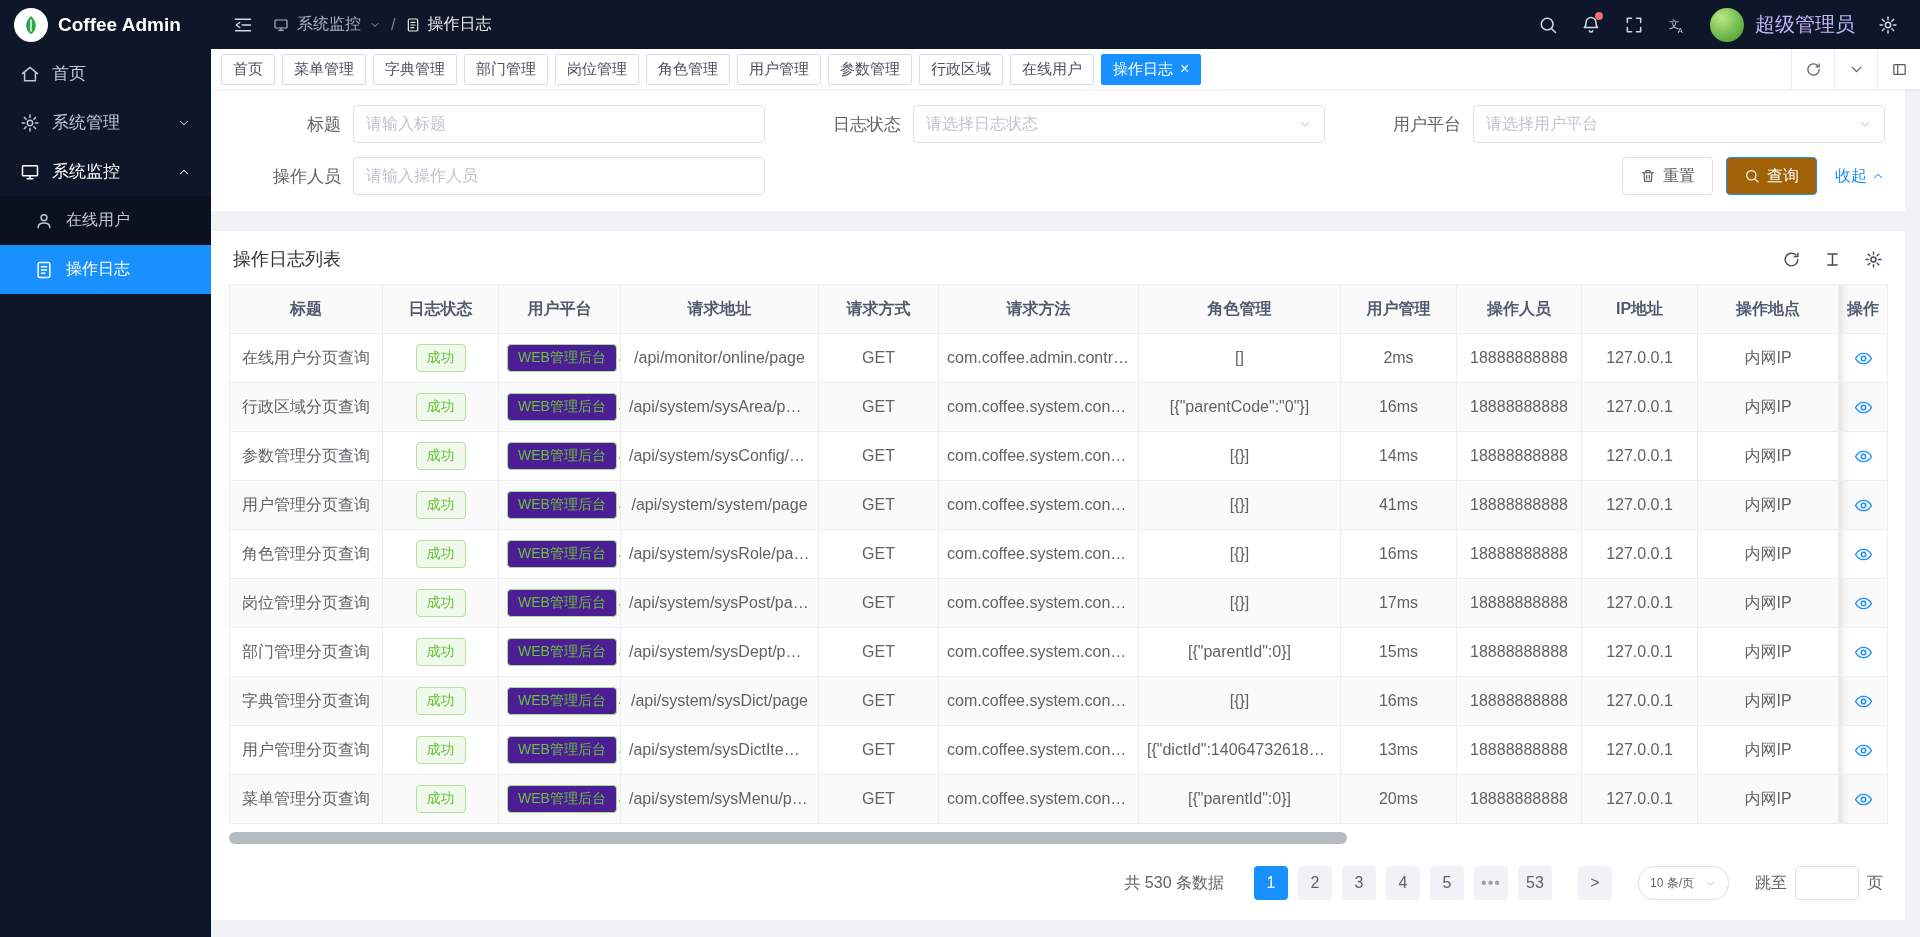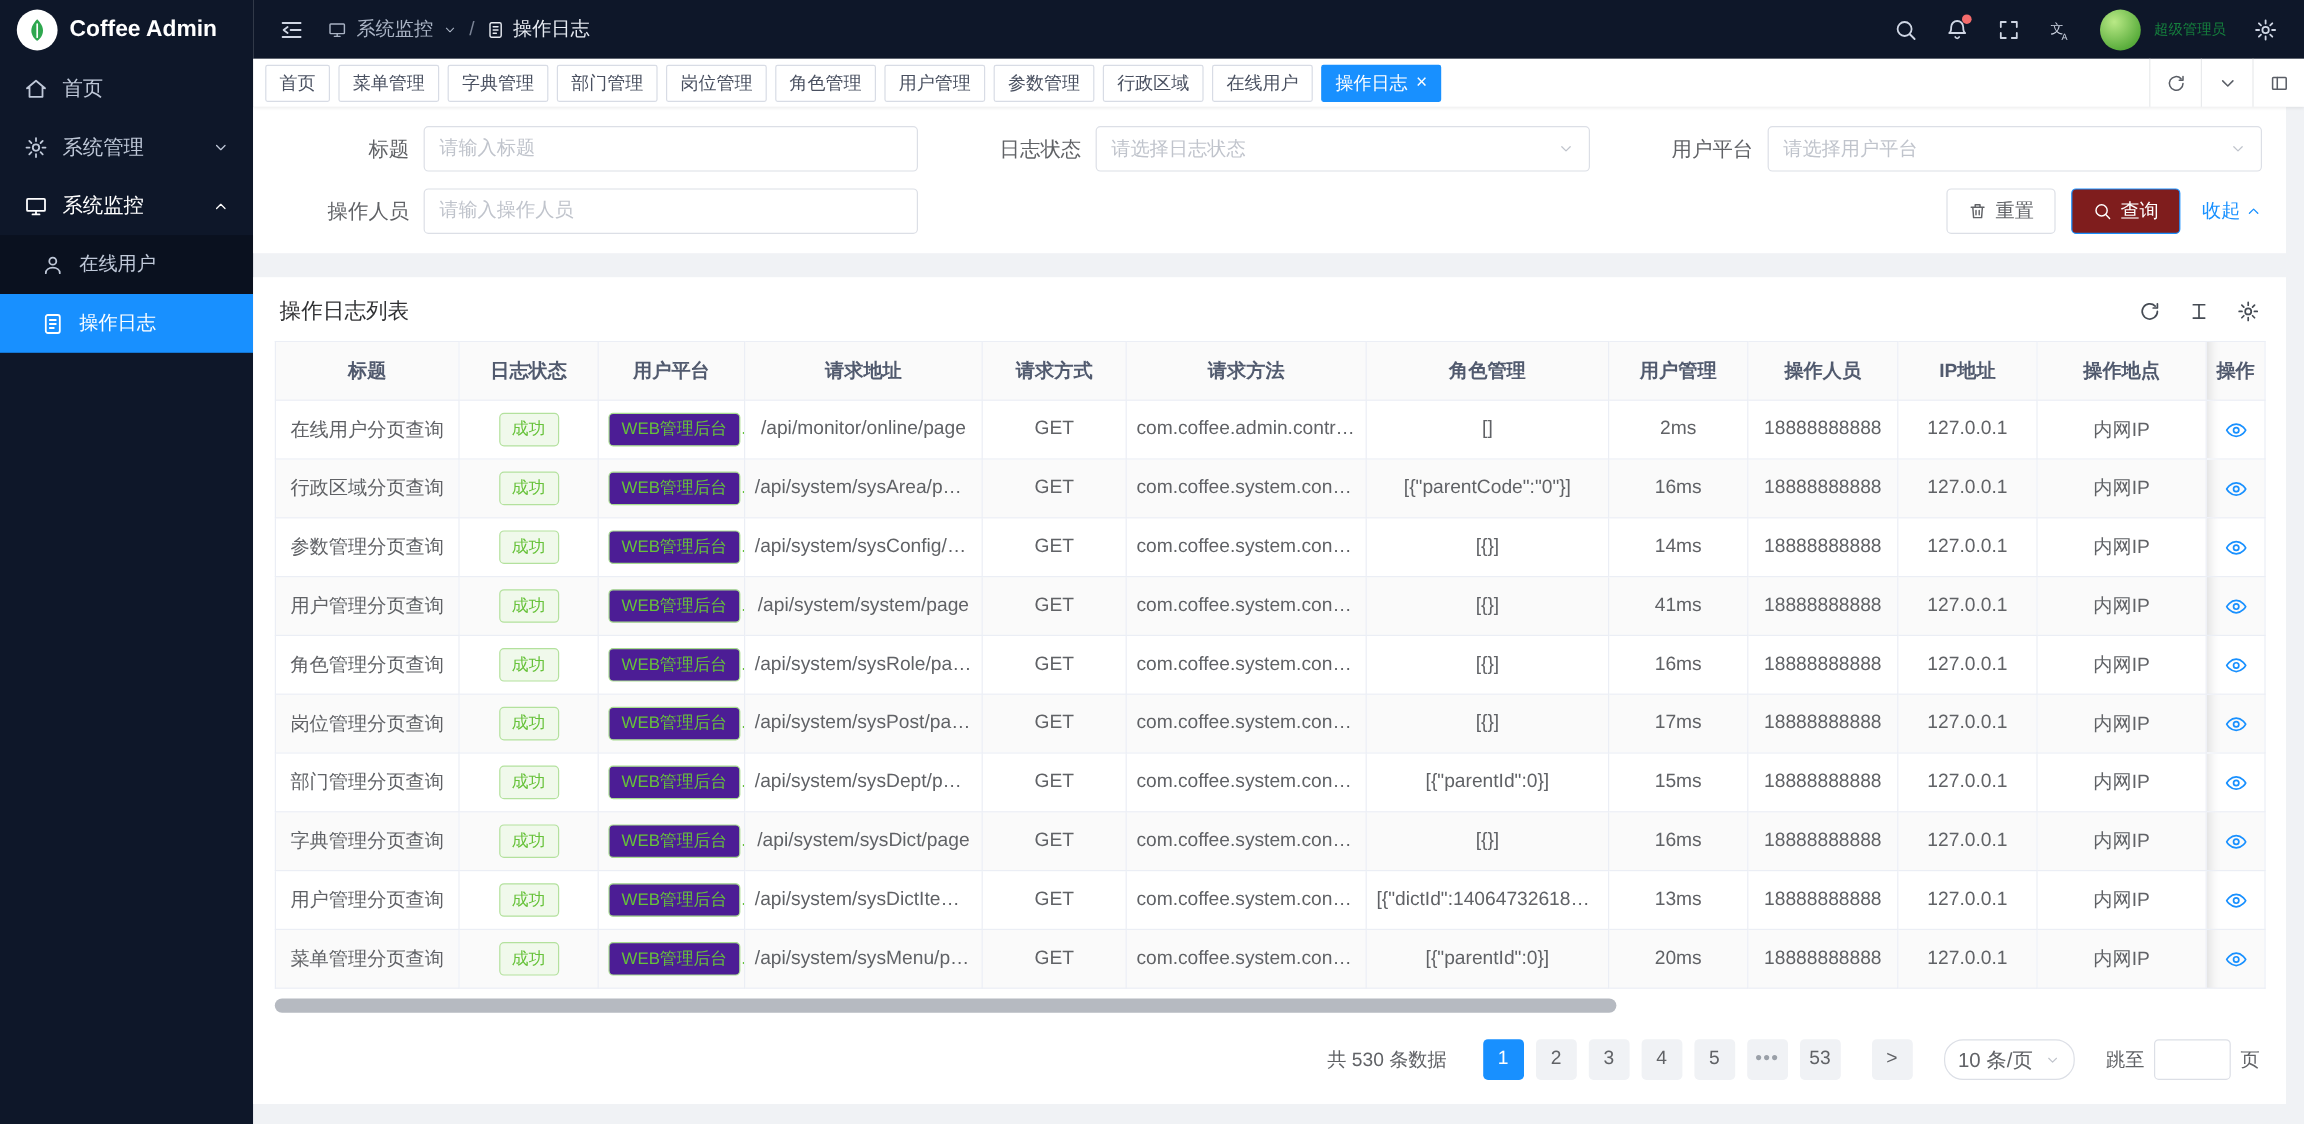--- a/index.html
+++ b/index.html
@@ -31,21 +31,21 @@
   .topbar { height:49px; background:#0e1729; display:flex; align-items:center; padding:0 22px; color:#cfd6e4; flex-shrink:0; }
   .topbar svg.hicon { width:20px; height:20px; cursor:pointer; }
   .crumb { display:flex; align-items:center; gap:8px; margin-left:20px; font-size:16px; color:#a9b3c4; }
   .crumb svg { width:16px; height:16px; }
   .crumb .sep { color:#7b8496; padding:0 2px; }
   .crumb .cur { color:#e7ebf2; display:flex; align-items:center; gap:6px; }
   .topbar-right { margin-left:auto; display:flex; align-items:center; gap:23px; }
   .bell-wrap { position:relative; display:flex; }
   .bell-dot { position:absolute; top:-3px; right:-2px; width:8px; height:8px; border-radius:50%; background:#f56c6c; }
   .avatar { width:34px; height:34px; border-radius:50%; background:radial-gradient(circle at 35% 30%,#b9e986,#57ab3a 75%); cursor:pointer; flex-shrink:0; }
-  .username { font-size:12px; color:#15803d; margin-left:-12px; cursor:pointer; white-space:nowrap; }
+  .username { font-size:20px; color:#c4b5fd; margin-left:-12px; cursor:pointer; white-space:nowrap; }
 
   
   .tabsbar { height:40px; background:#fff; display:flex; align-items:stretch; box-shadow:0 1px 3px rgba(0,0,0,.08); flex-shrink:0; position:relative; z-index:2; }
   .tabs { display:flex; align-items:center; gap:7px; padding:0 10px; flex:1; overflow:hidden; }
   .tab { padding:0 11px; height:31px; border:1px solid #d8dce5; border-radius:2px; color:#495060; font-size:15px; background:#fff; display:flex; gap:7px; align-items:center; cursor:pointer; white-space:nowrap; }
   .tab.active { background:#1890ff; border-color:#1890ff; color:#fff; }
   .tab-close { font-size:16px; line-height:1; cursor:pointer; }
   .tabctl { width:43px; border-left:1px solid #e8eaec; display:flex; align-items:center; justify-content:center; color:#5a5e66; cursor:pointer; }
   .tabctl svg { width:17px; height:17px; }
 
@@ -56,21 +56,21 @@
   .filter-grid { display:grid; grid-template-columns:repeat(3,1fr); column-gap:26px; row-gap:14px; }
   .field { display:flex; align-items:center; min-width:0; }
   .f-label { width:110px; text-align:right; margin-right:12px; color:#606266; font-size:17px; flex-shrink:0; white-space:nowrap; }
   .f-input, .f-select { flex:1; height:38px; border:1px solid #dcdfe6; border-radius:4px; padding:0 12px; font-size:16px; color:#606266; background:#fff; font-family:inherit; min-width:0; }
   .f-input::placeholder { color:#c0c4cc; }
   .f-select { display:flex; align-items:center; justify-content:space-between; color:#c0c4cc; cursor:pointer; }
   .f-select svg { width:14px; height:14px; color:#c0c4cc; flex-shrink:0; }
   .actions { grid-column:2 / 4; display:flex; justify-content:flex-end; align-items:center; gap:13px; }
   .btn { height:38px; padding:0 17px; border-radius:4px; font-size:16px; display:inline-flex; align-items:center; gap:7px; border:1px solid #dcdfe6; background:#fff; color:#606266; cursor:pointer; font-family:inherit; white-space:nowrap; }
   .btn svg { width:16px; height:16px; }
-  .btn-primary { background:#7f1d1d; border-color:#1890ff; color:#fff; }
+  .btn-primary { background:#a16207; border-color:#1890ff; color:#fff; }
   .collapse-link { color:#1890ff; font-size:16px; display:inline-flex; align-items:center; gap:4px; margin-left:5px; cursor:pointer; white-space:nowrap; }
   .collapse-link svg { width:14px; height:14px; }
 
   .table-card { background:#fff; margin:20px 15px 17px 0; flex:1; display:flex; flex-direction:column; min-height:0; }
   .card-head { display:flex; align-items:center; justify-content:space-between; padding:16px 22px 13px; flex-shrink:0; }
   .card-title { font-size:18px; color:#303133; }
   .card-tools { display:flex; gap:22px; color:#454b54; }
   .card-tools svg { width:19px; height:19px; cursor:pointer; }
 
   .table-wrap { flex:1; padding:0 18px; position:relative; min-height:0; overflow:hidden; }
@@ -88,21 +88,21 @@
 
   .hbar { position:absolute; bottom:8px; left:18px; width:66%; height:12px; border-radius:6px; background:#b6bac1; cursor:pointer; }
 
   .pager { display:flex; align-items:center; justify-content:flex-end; gap:26px; padding:14px 22px 20px; color:#606266; font-size:16px; margin-top:auto; flex-shrink:0; }
   .total { margin-right:4px; white-space:nowrap; }
   .pages { display:flex; gap:10px; }
   .page-btn { min-width:34px; height:34px; border:none; border-radius:4px; background:#f0f2f5; color:#606266; font-size:16px; cursor:pointer; font-family:inherit; padding:0 7px; }
   .page-btn.active { background:#1890ff; color:#fff; }
   .page-btn.ellipsis { letter-spacing:1px; color:#9aa0a8; }
   .next-btn { min-width:34px; height:34px; border:none; border-radius:4px; background:#f0f2f5; color:#606266; font-size:16px; cursor:pointer; font-family:inherit; }
-  .size-select { height:34px; border:1px solid #dcdfe6; border-radius:16px; display:flex; align-items:center; gap:10px; padding:15px 11px; font-size:17px; color:#606266; cursor:pointer; background:#fff; white-space:nowrap; }
+  .size-select { height:34px; border:1px solid #dcdfe6; border-radius:16px; display:flex; align-items:center; gap:10px; padding:15px 11px; font-size:12px; color:#606266; cursor:pointer; background:#fff; white-space:nowrap; }
   .size-select svg { width:13px; height:13px; color:#c0c4cc; }
   .jump { display:flex; align-items:center; gap:8px; white-space:nowrap; }
   .jump-input { width:64px; height:34px; border:1px solid #dcdfe6; border-radius:4px; padding:0 8px; font-size:16px; font-family:inherit; color:#606266; }
 </style>
 </head>
 <body>
 
 <aside class="sidebar">
   <div class="logo">
     <span class="logo-badge">

